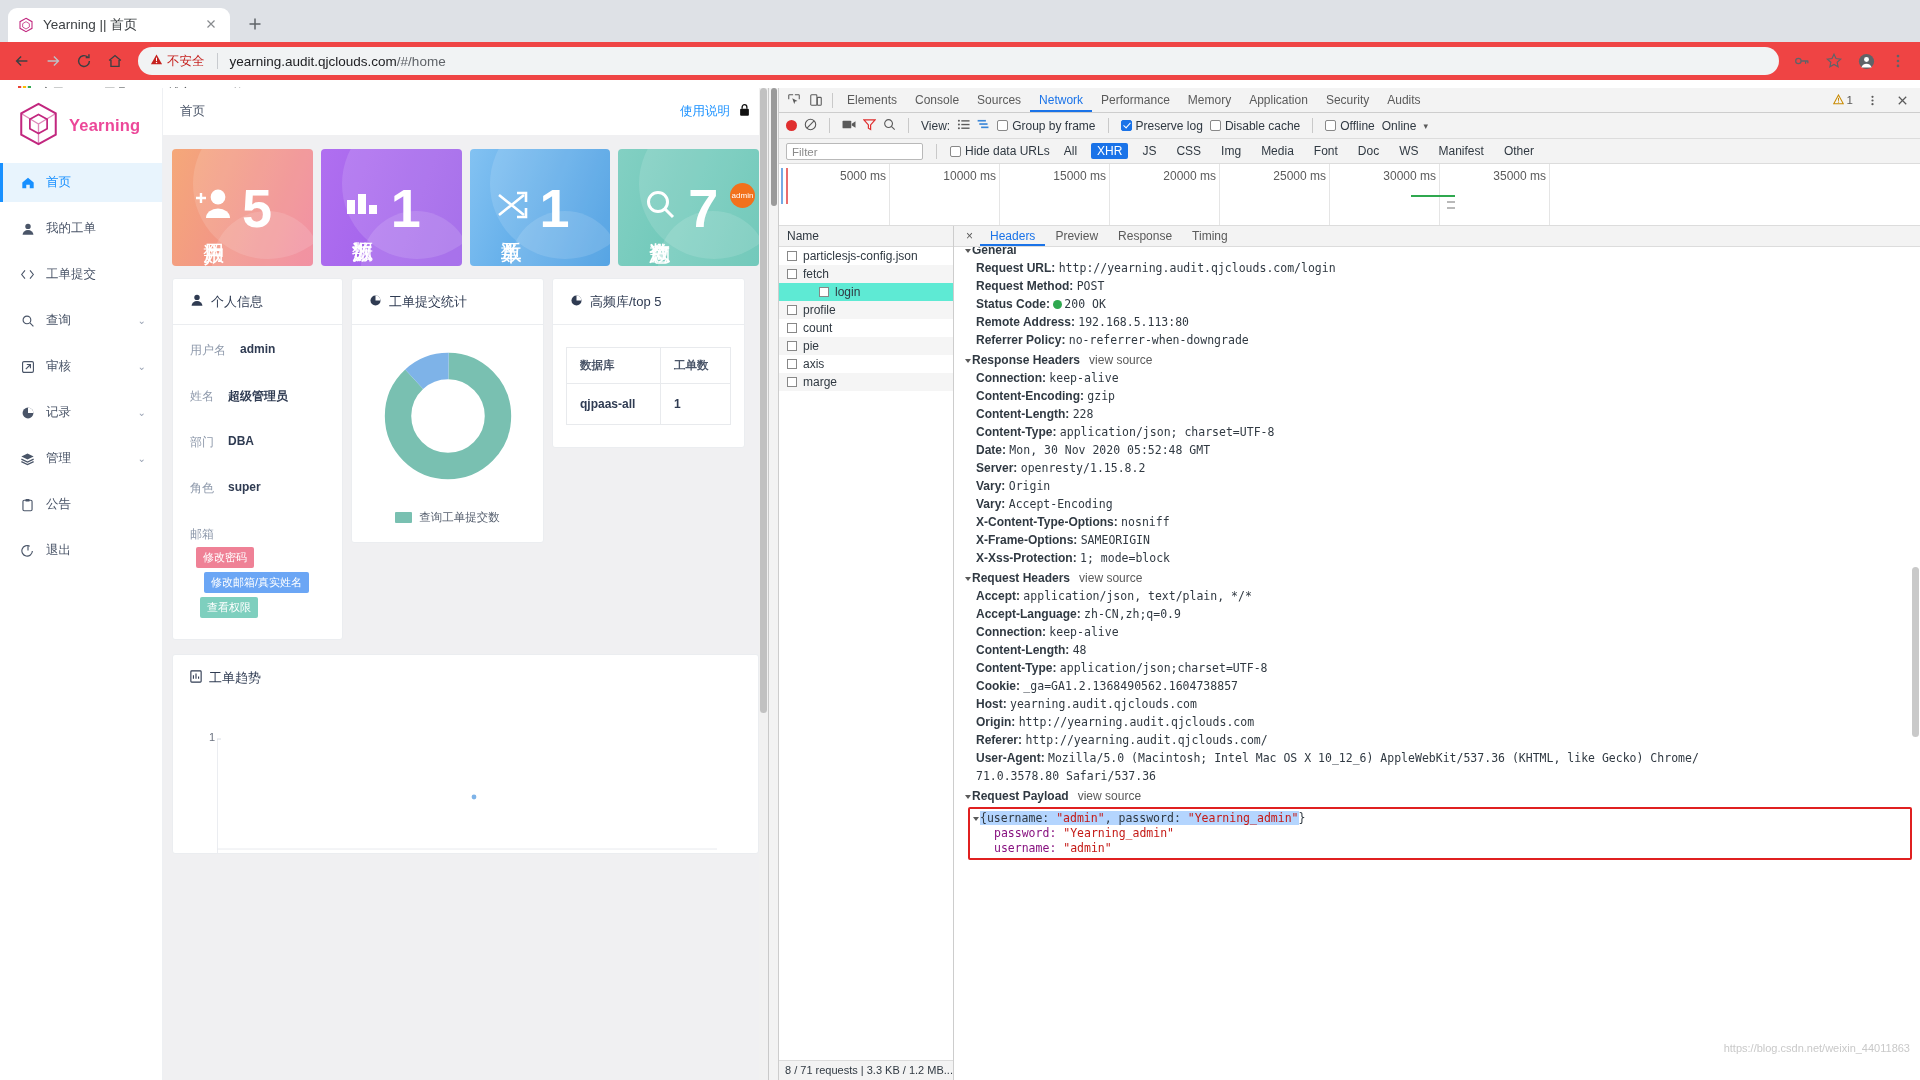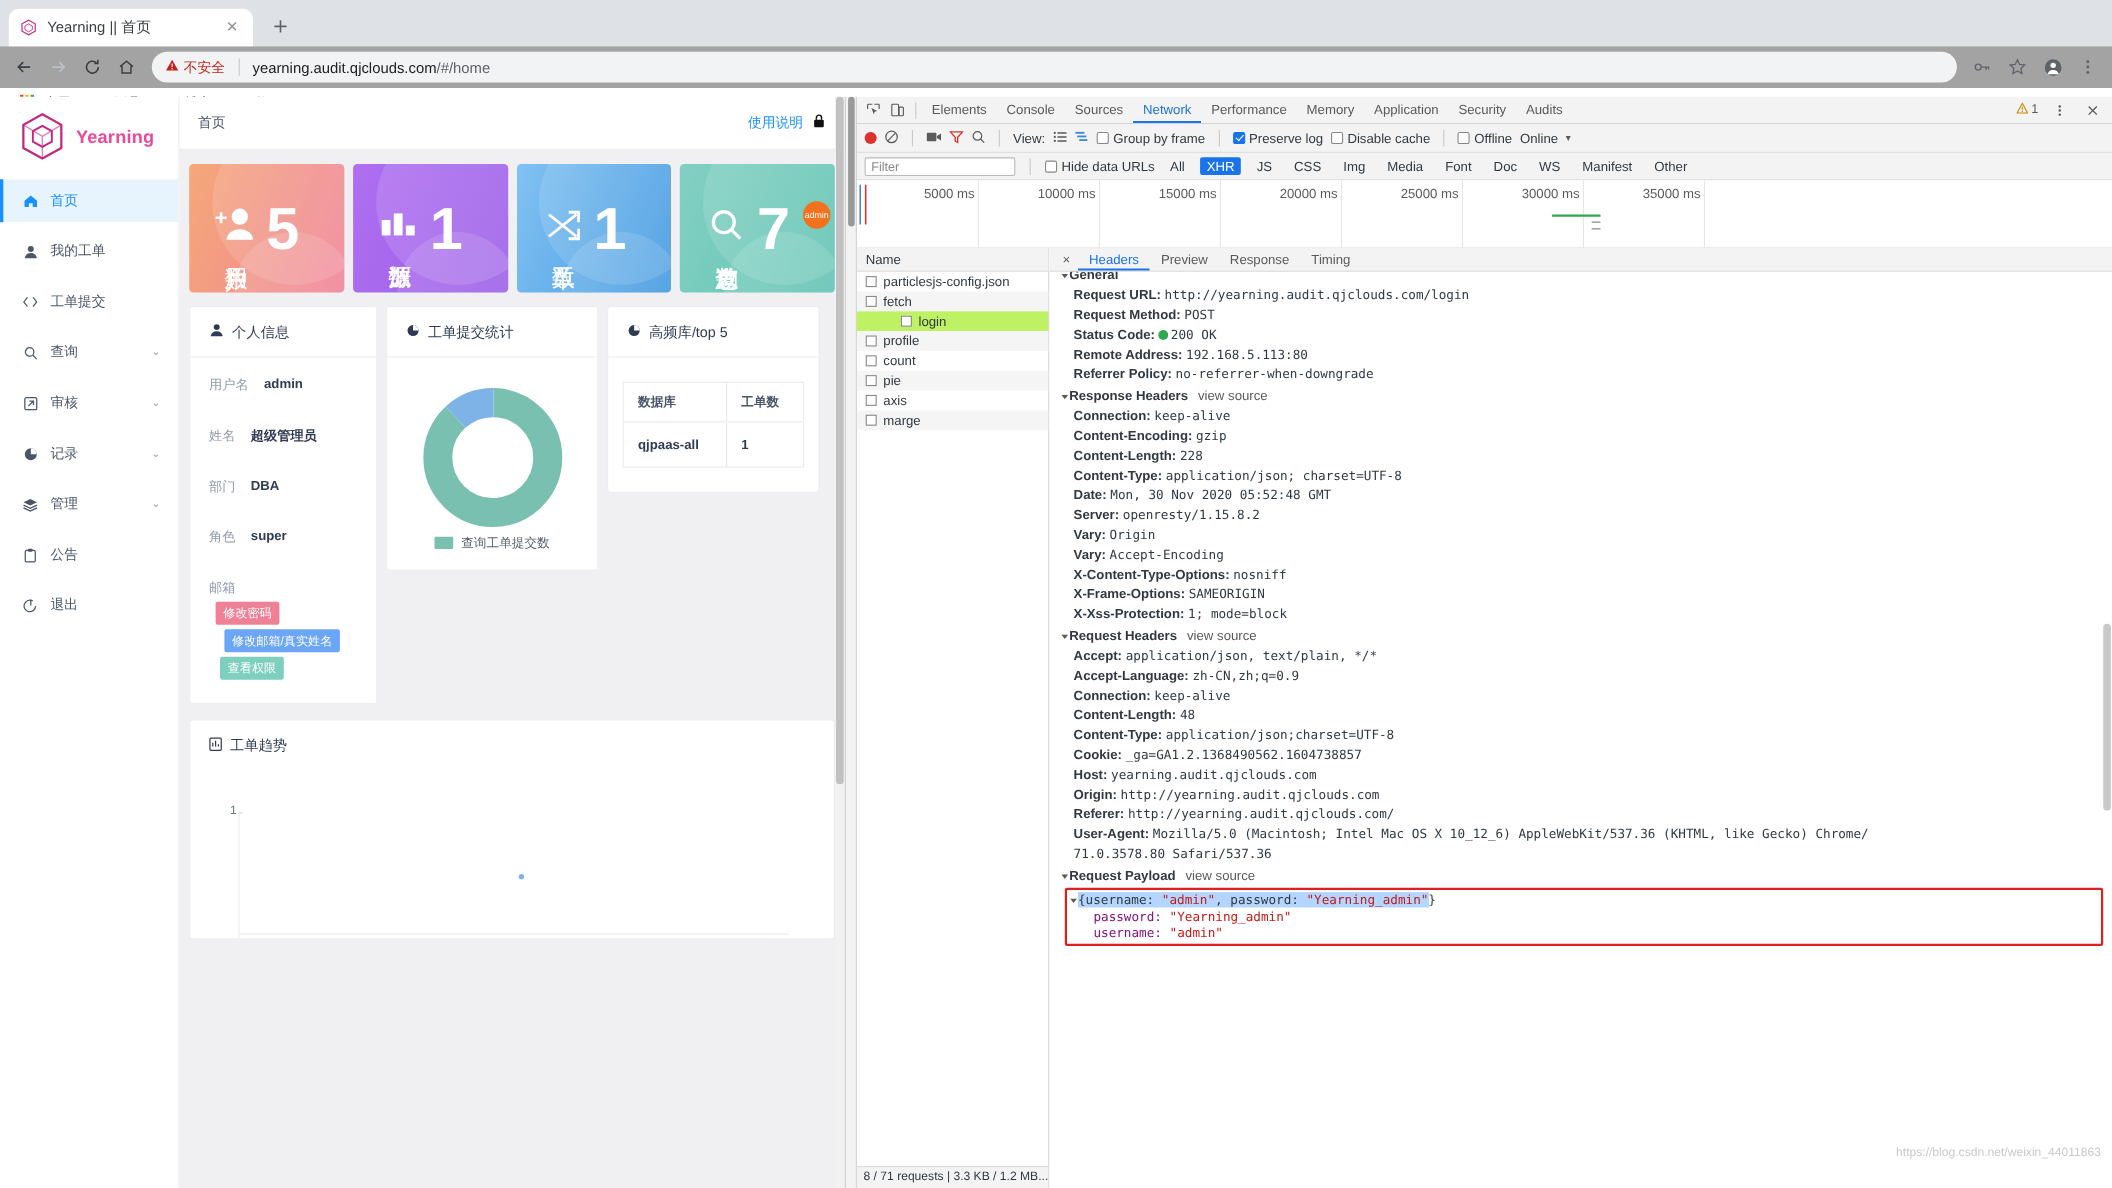--- a/index.html
+++ b/index.html
@@ -22,21 +22,21 @@
     height:34px; width:222px; background:#fff; border-radius:9px 9px 0 0;
     display:flex; align-items:center; padding:0 10px; gap:9px;
     font-size:13.5px; color:#3c4043; position:relative;
   }
   .tab-favicon { width:16px; height:16px; flex:0 0 16px; }
   .tab-title { flex:1; white-space:nowrap; overflow:hidden; text-overflow:ellipsis; }
   .tab-close { width:16px; height:16px; opacity:.75; }
   .newtab { width:30px; height:30px; margin-left:10px; margin-bottom:3px;
             display:flex; align-items:center; justify-content:center; }
 
-  .toolbar { height:38px; background:#a3a3a3; display:flex; align-items:center;
+  .toolbar { height:38px; background:#ef4444; display:flex; align-items:center;
              padding:16px 8px; gap:3px; }
   .tbtn { width:28px; height:28px; display:flex; align-items:center;
           justify-content:center; border-radius:50%; }
   .omnibox {
     flex:1; height:28px; background:#f1f3f4; border-radius:14px; margin-left:6px;
     display:flex; align-items:center; padding:0 12px; gap:6px; font-size:13.5px;
   }
   .insecure { color:#c5221f; display:flex; align-items:center; gap:4px; font-size:12.5px;}
   .omnibox-sep { width:1px; height:16px; background:#c8cbcf; margin:0 6px; }
   .url { color:#202124; font-size:13.5px; }
@@ -102,21 +102,21 @@
              font-size:13px; color:#2f3b52; font-weight:500;}
   .panel-b { padding:17px; }
 
   .inf-row { display:flex; gap:14px; margin-bottom:29px; font-size:12px; }
   .inf-k { color:#8e99ab; }
   .inf-v { color:#2f3b52; font-weight:bold; }
   .tagbtn { display:inline-block; color:#fff; font-size:11px; padding:3px 7px;
             border-radius:2px; margin-bottom:4px; }
 
   .legend { display:flex; align-items:center; justify-content:center; gap:7px;
-            font-size:11.5px; color:#5a6madd; color:#57606f; margin-top:4px;}
+            font-size:11.5px; color:#5a6madd; color:#57606f; margin-top:28px;}
   .legend-sw { width:17px; height:11px; background:#79c0b1; border-radius:1px; }
 
   .tbl { width:100%; border-collapse:collapse; border:1px solid #e8eaed; }
   .tbl th { font-size:11.5px; color:#4a5568; font-weight:bold; text-align:left;
             padding:10px 13px; border-bottom:1px solid #e8eaed; }
   .tbl td { font-size:12px; color:#2f3b52; font-weight:bold; padding:13px 13px; }
   .tbl th+th, .tbl td+td { border-left:1px solid #e8eaed; }
 
   .trend { margin:14px 9px 0 9px; background:#fff; border:1px solid #ebedf0;
            border-radius:3px; height:200px; }
@@ -173,21 +173,21 @@
   .tl-tick span { position:absolute; right:4px; top:5px; white-space:nowrap; }
 
   .dt-lower { position:absolute; top:138px; left:0; right:0; bottom:0; display:flex; }
   .req-list { width:175px; border-right:1px solid #cdcdcd; background:#fff;
               position:relative; }
   .req-head { height:21px; border-bottom:1px solid #dcdcdc; background:#f3f3f3;
               font-size:12px; padding:3px 8px; color:#303942; }
   .req-row { height:18px; display:flex; align-items:center; gap:6px;
              padding:0 8px; font-size:12px; color:#303942; }
   .req-row:nth-child(odd) { background:#f5f5f5; }
-  .req-row.sel { background:#bef264;padding-left:40px; }
+  .req-row.sel { background:#5eead4;padding-left:40px; }
   .req-cb { width:10px; height:10px; border:1px solid #888; background:#fff; }
   .req-foot { position:absolute; left:0; right:0; bottom:0; height:20px;
               border-top:1px solid #dcdcdc; background:#f3f3f3;
               font-size:11px; color:#303942; padding:3px 6px; white-space:nowrap;
               overflow:hidden;}
 
   .det { flex:1; position:relative; background:#fff; overflow:hidden;}
   .det-tabs { height:21px; display:flex; align-items:center; gap:0;
               border-bottom:1px solid #dcdcdc; background:#f3f3f3; padding-left:5px;}
   .det-tab { padding:0 10px; height:20px; line-height:20px; font-size:12px; color:#5a5a5a;}

